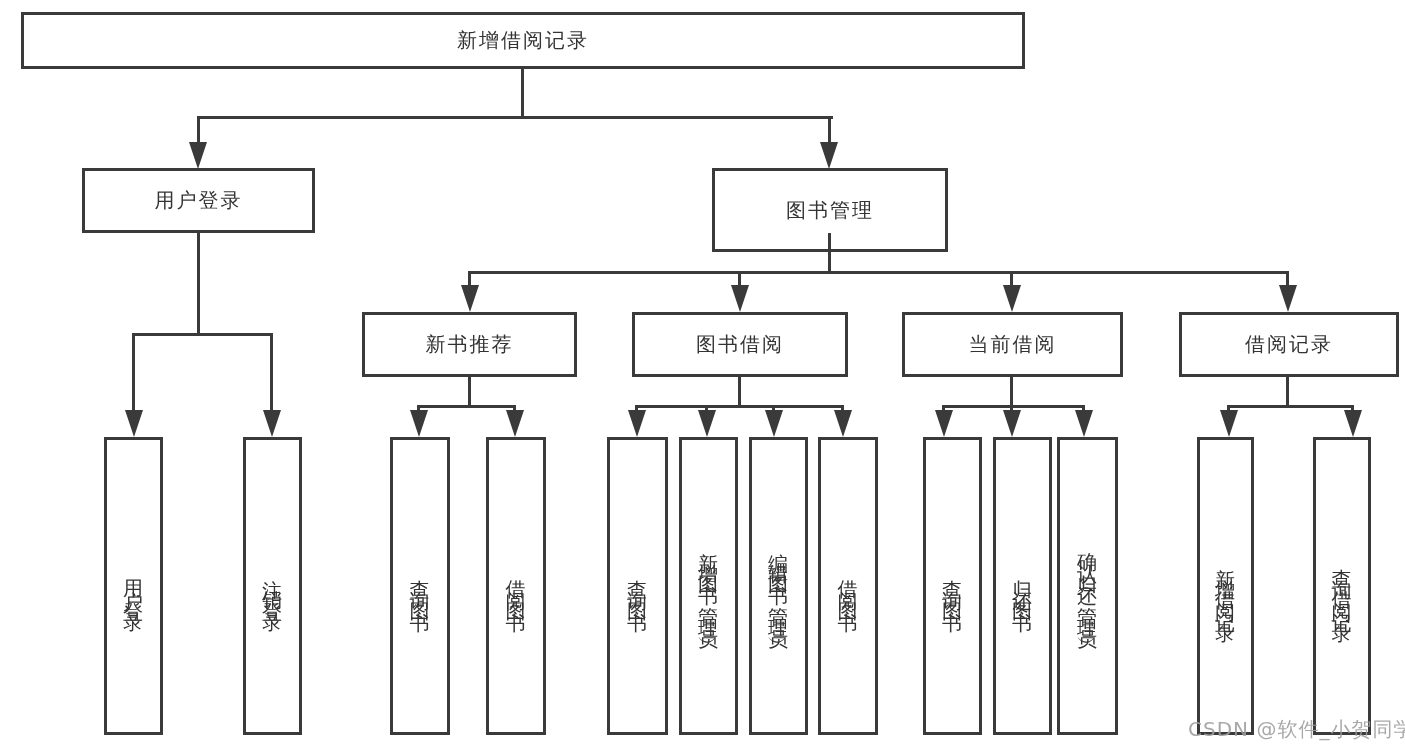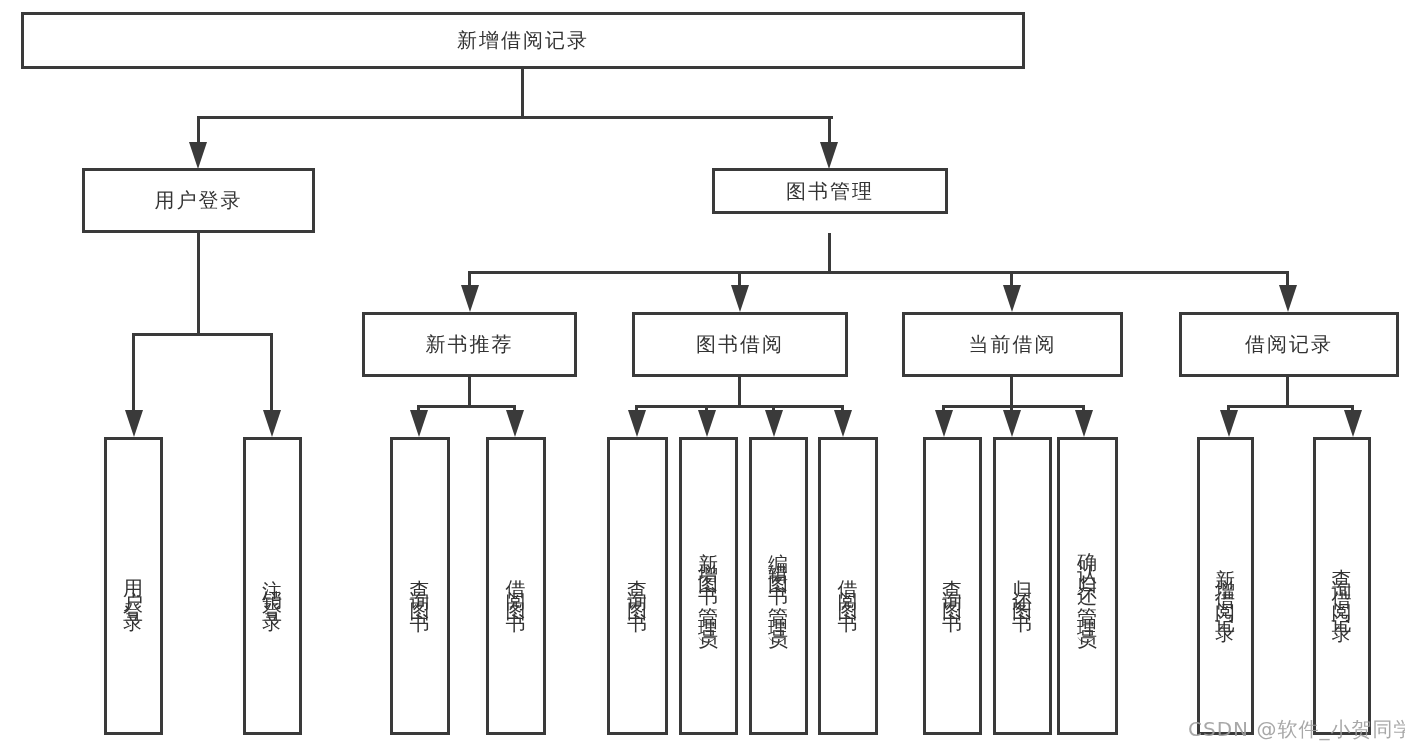--- a/index.html
+++ b/index.html
@@ -71,21 +71,21 @@
   <div class="box" style="left:21px; top:12px; width:1004px; height:57px;">新增借阅记录</div>
 
   <div class="vl" style="left:521px; top:69px; height:50px;"></div>
   <div class="hl" style="left:197px; top:116px; width:636px;"></div>
   <div class="vl" style="left:197px; top:116px; height:28px;"></div>
   <div class="arr" style="left:189px; top:142px;"></div>
   <div class="vl" style="left:828px; top:116px; height:28px;"></div>
   <div class="arr" style="left:820px; top:142px;"></div>
 
   <div class="box" style="left:82px; top:168px; width:233px; height:65px;">用户登录</div>
-  <div class="box" style="left:712px; top:168px; width:236px; height:46px;">图书管理</div>
+  <div class="box" style="left:712px; top:168px; width:236px; height:84px;">图书管理</div>
 
   <div class="vl" style="left:197px; top:233px; height:103px;"></div>
   <div class="hl" style="left:132px; top:333px; width:141px;"></div>
   <div class="vl" style="left:132px; top:333px; height:80px;"></div>
   <div class="arr" style="left:125px; top:410px;"></div>
   <div class="vl" style="left:270px; top:333px; height:80px;"></div>
   <div class="arr" style="left:263px; top:410px;"></div>
 
   <div class="vl" style="left:828px; top:233px; height:41px;"></div>
   <div class="hl" style="left:468px; top:271px; width:821px;"></div>

